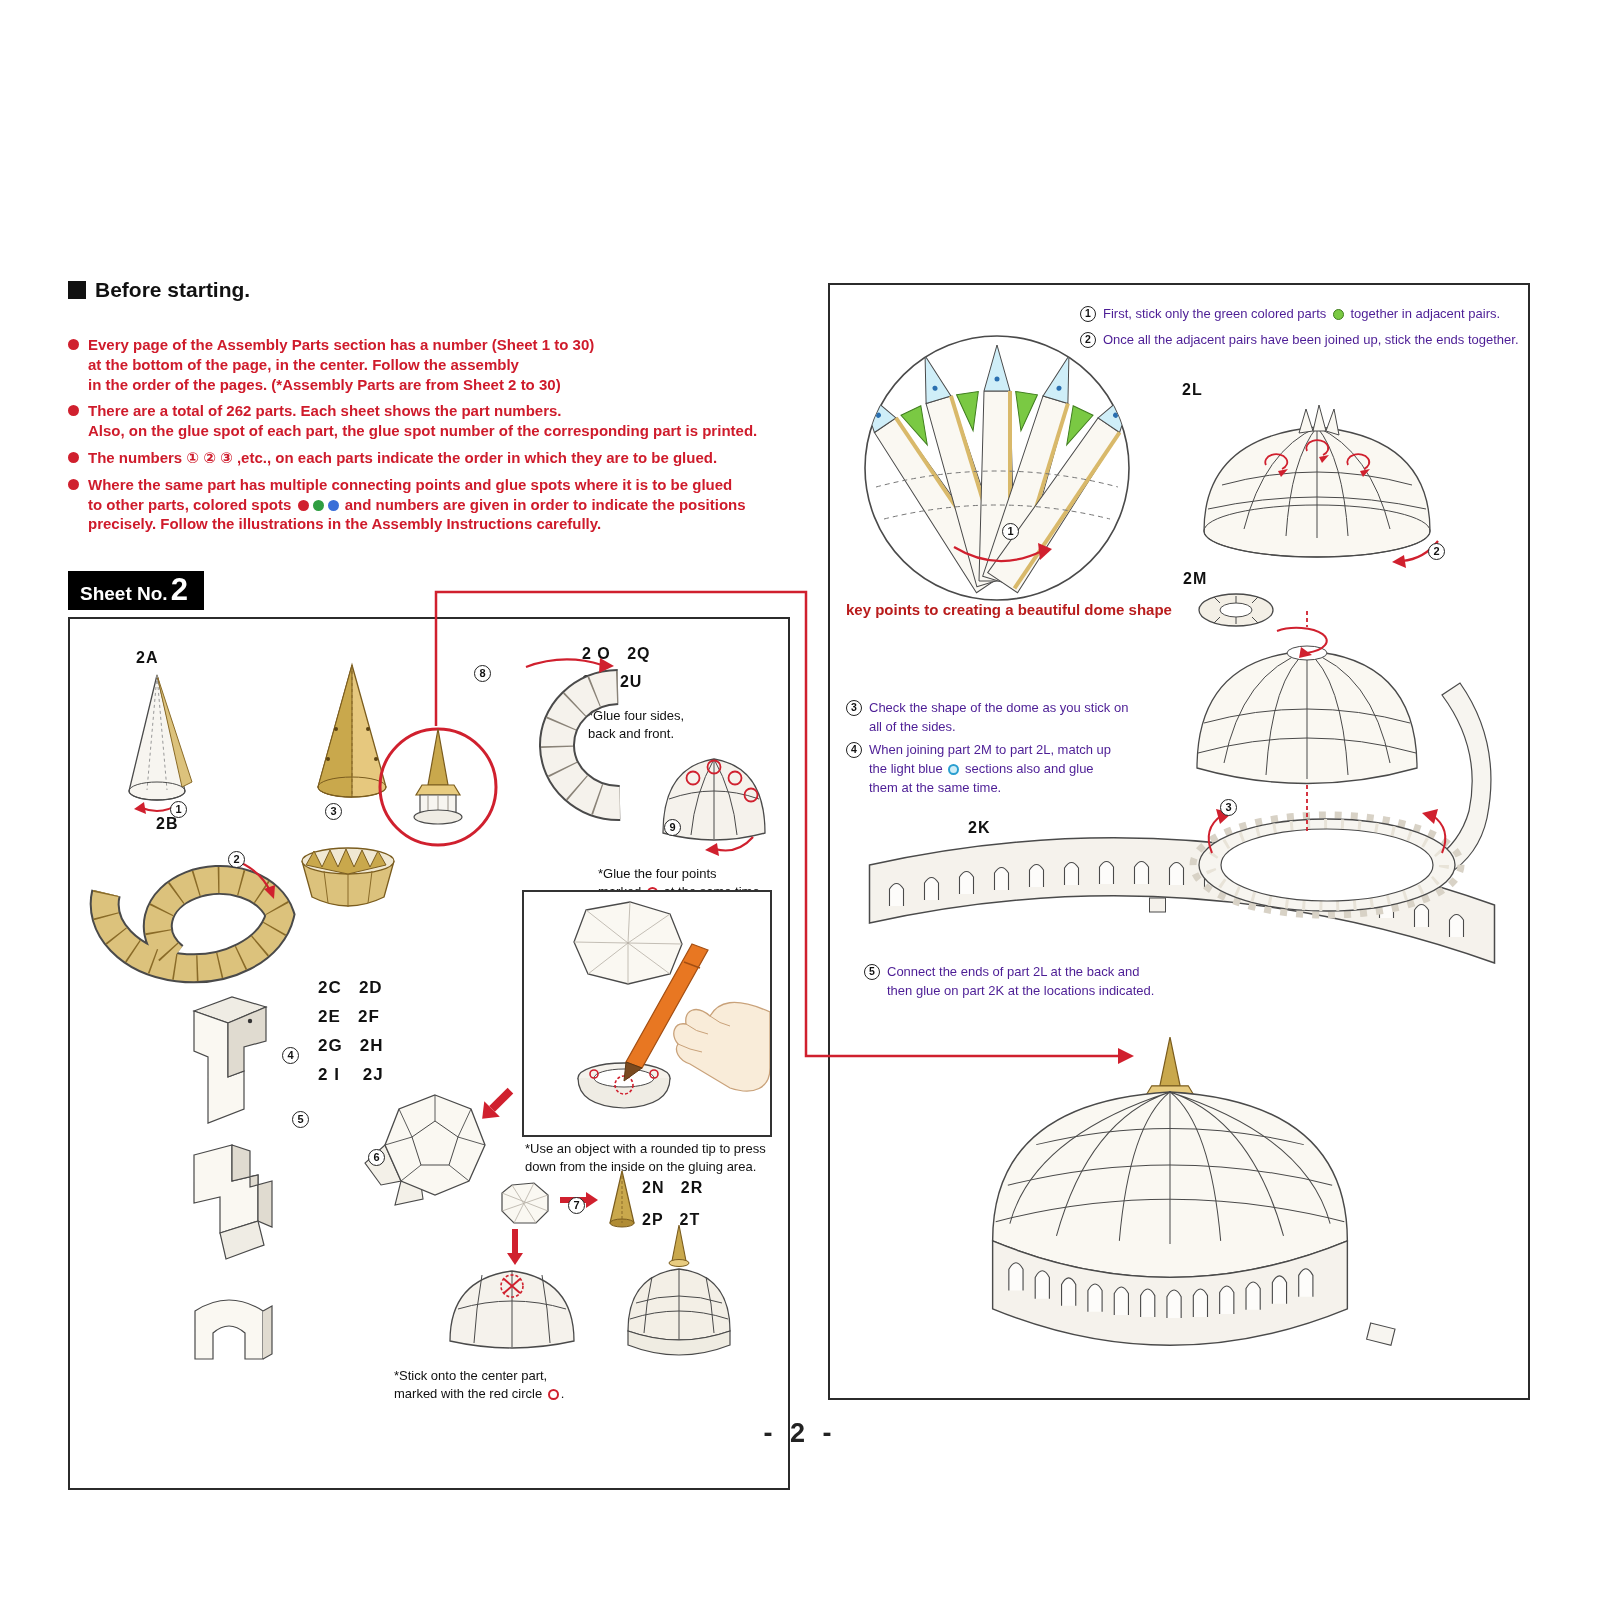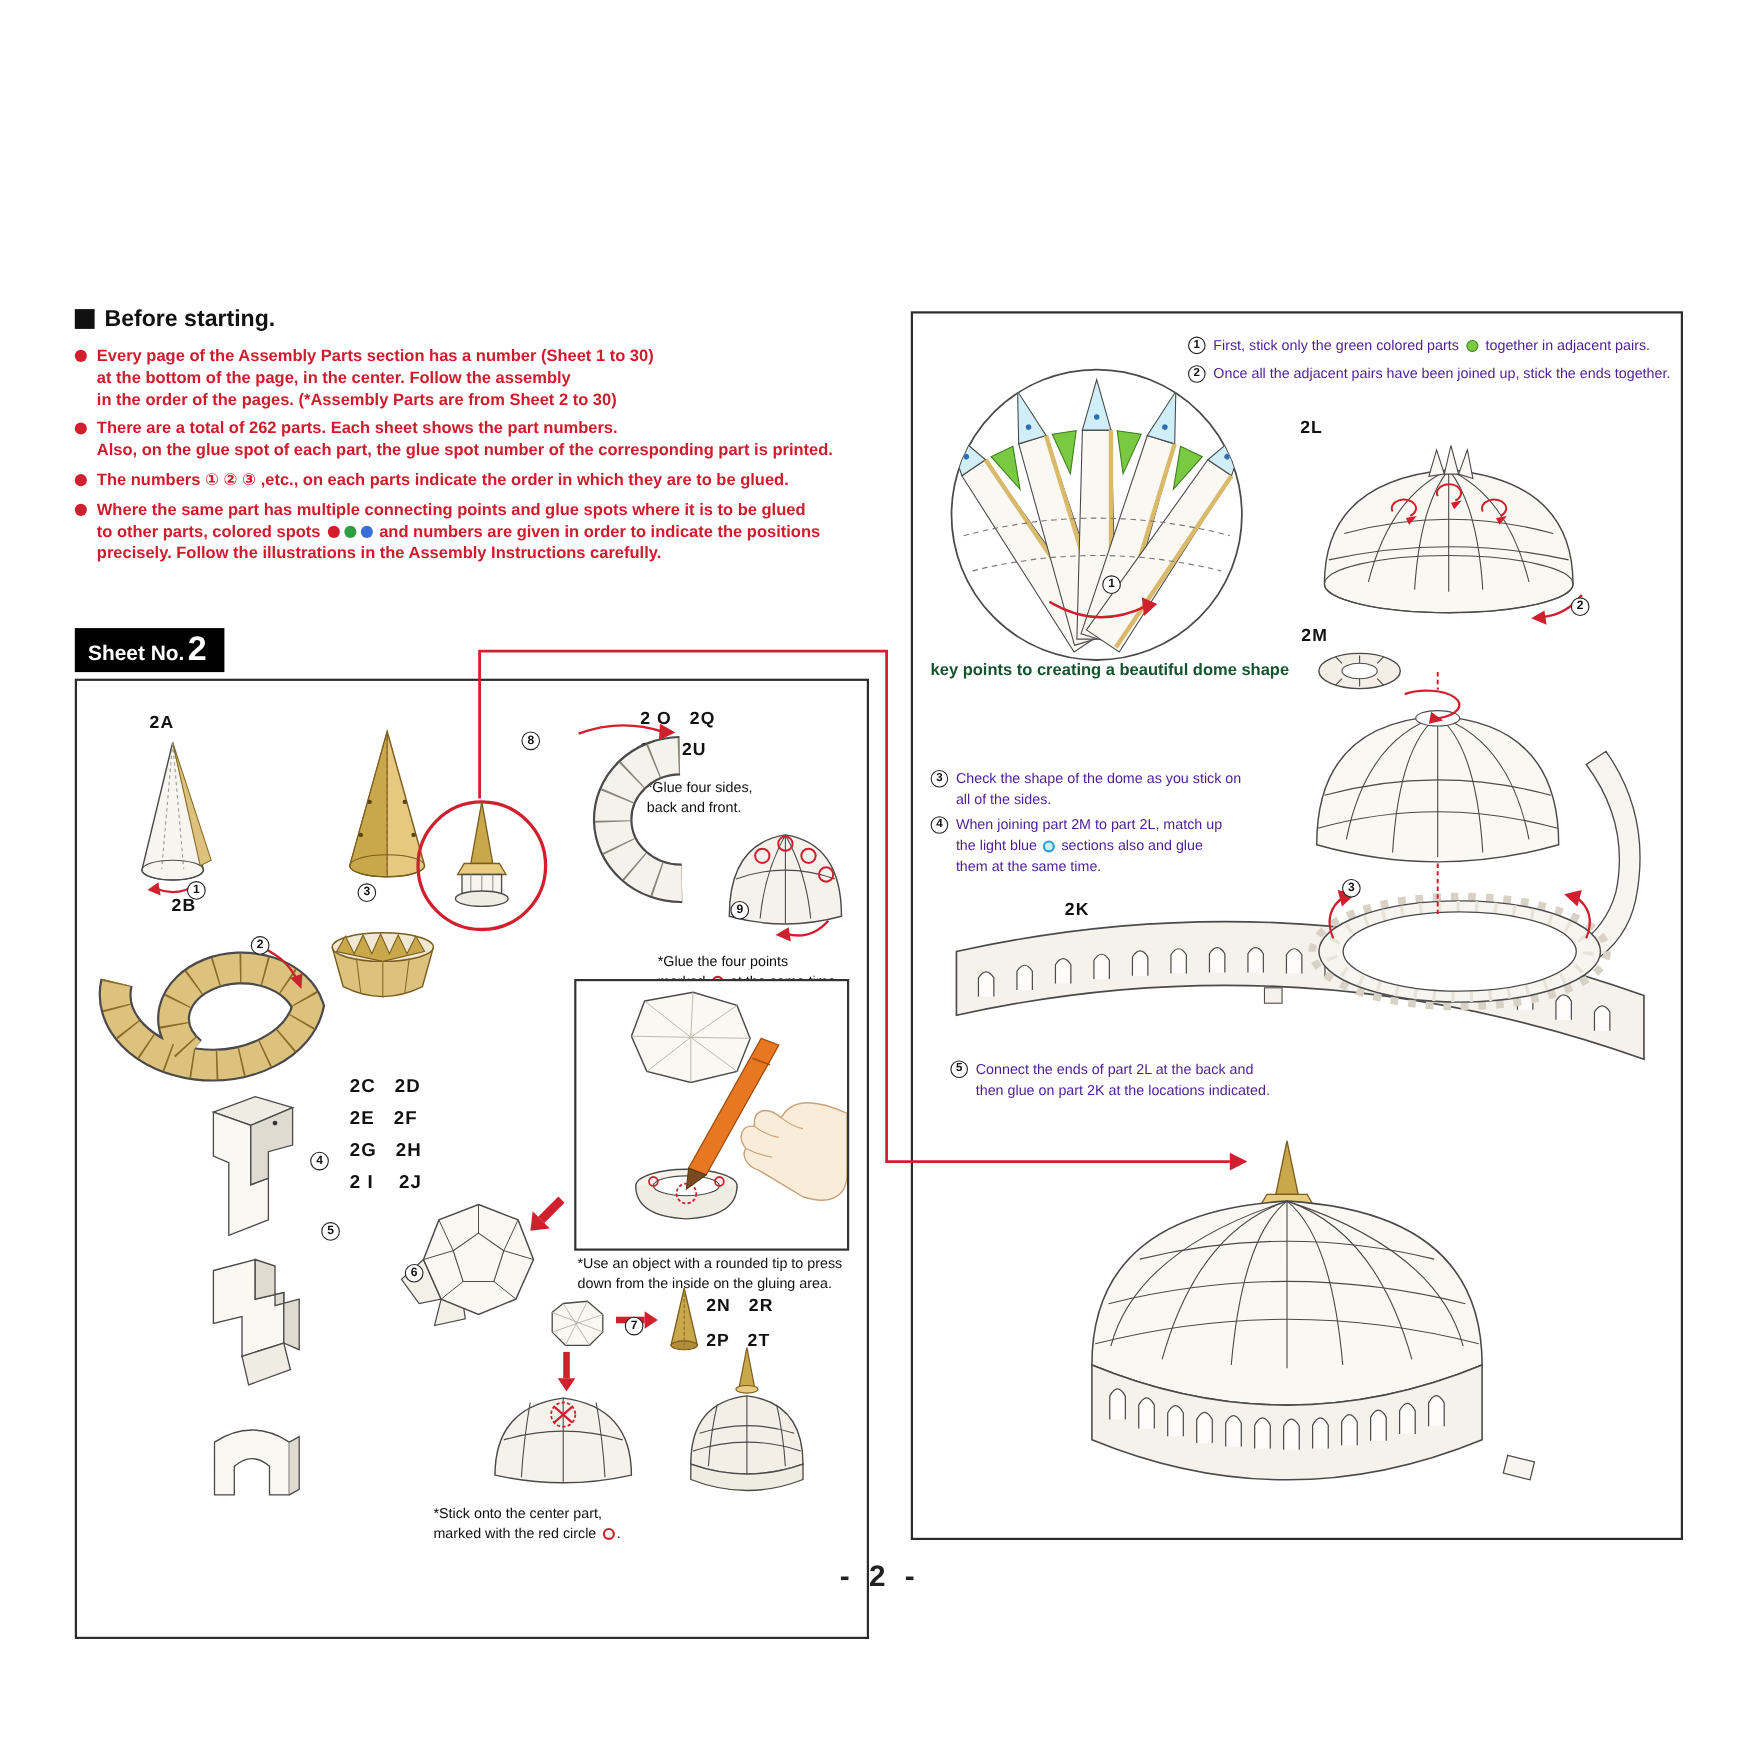--- a/index.html
+++ b/index.html
@@ -8,21 +8,21 @@
   .page{position:absolute;inset:0;background:#fff}
   .abs{position:absolute}
   .pre{white-space:pre-line}
   figure{margin:0}
   svg{display:block}
 
   
   .bs-head{display:flex;align-items:center;gap:9px}
   .sq{width:18px;height:18px;background:#111;display:inline-block}
   .bs-title{font-size:21px;font-weight:bold;color:#111}
-  .bullets{margin-top:12px}
+  .bullets{margin-top:33px}
   .brow{display:flex;gap:9px;margin-bottom:7px;align-items:flex-start}
   .bmark{margin-top:4px;flex:0 0 auto}
   .btext{font-size:15px;font-weight:bold;color:#cf1b2b;line-height:1.32}
   .btext .dot{margin:0 2px}
 
   .dot{display:inline-block;width:11px;height:11px;border-radius:50%;vertical-align:-1px}
   .dot.red{background:#d0202e}
   .dot.green{background:#2f9e41}
   .dot.blue{background:#3a6fd8}
   .dot.lgreen{background:#7ac943;border:1px solid #3f7d1e;margin:0 3px;vertical-align:-2px}
@@ -44,21 +44,21 @@
   .note.center{}
 
   .cnum{position:absolute;width:17px;height:17px;border:1.5px solid #222;border-radius:50%;background:#fff;font-size:11px;font-weight:bold;line-height:14px;text-align:center;z-index:4}
   .cnum-i{flex:0 0 auto;width:16px;height:16px;border:1.4px solid #222;border-radius:50%;background:#fff;font-size:10.5px;font-weight:bold;line-height:13px;text-align:center;margin-top:1px}
 
   .steprow{display:flex;gap:7px;align-items:flex-start}
   .steptext{font-size:13px;line-height:1.45;color:#4c1d95}
 
   .grouplabels p{font-size:17px;font-weight:bold;letter-spacing:1px;white-space:pre;line-height:29px}
 
-  .keyhead{position:absolute;font-size:15px;font-weight:bold;color:#14532d}
+  .keyhead{position:absolute;font-size:15px;font-weight:bold;color:#b91c1c}
   .keybox{position:absolute;border:2px solid #d0202e;padding:7px 9px;font-size:13px;line-height:1.55;background:#fff}
 
   .handbox{position:absolute;border:2px solid #333;background:#fff}
 
   .pagenum{position:absolute;left:0;right:0;top:1418px;text-align:center;font-size:27px;letter-spacing:5px;color:#222;font-weight:bold}
 
   .connector{position:absolute;left:0;top:0;z-index:6;pointer-events:none}
 </style>
 </head>
 <body>

